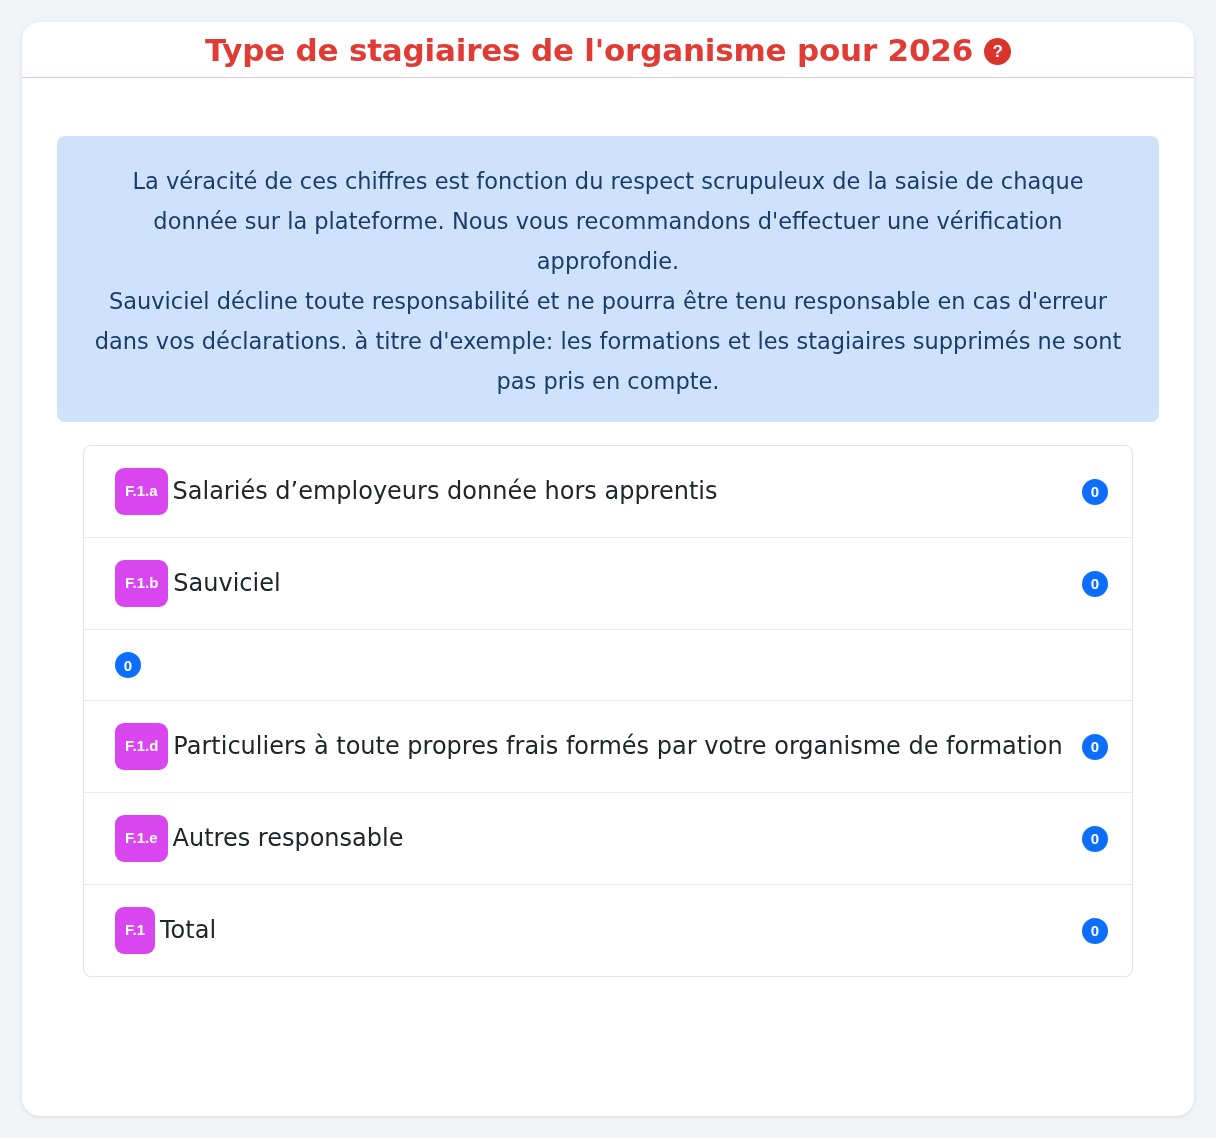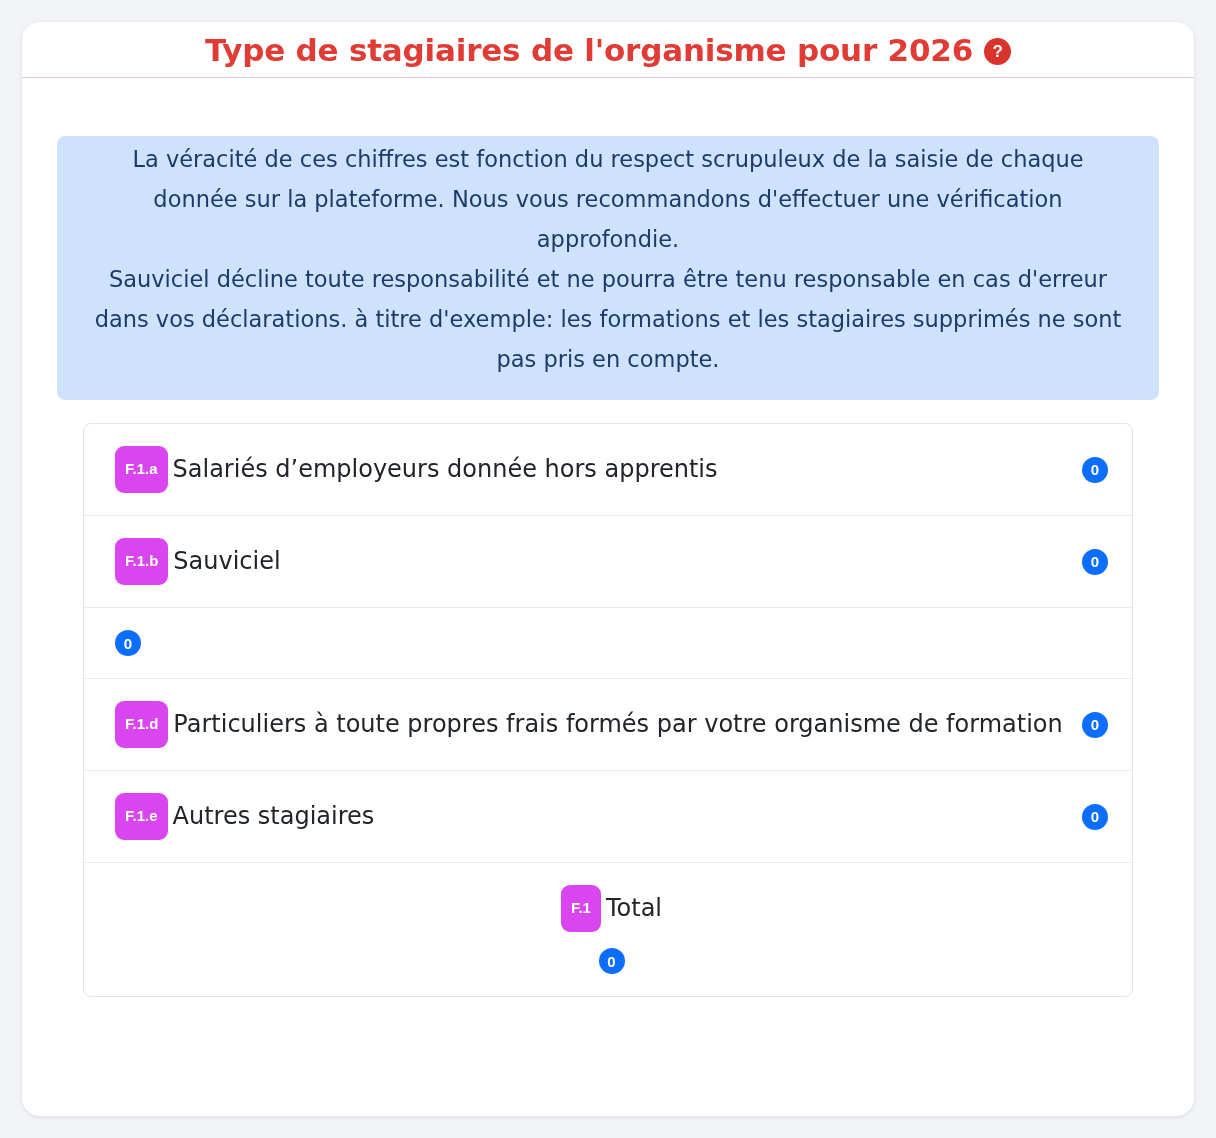--- a/index.html
+++ b/index.html
@@ -60,21 +60,21 @@
     cursor: pointer;
     position: relative;
     top: 2px;
     font-family: "Liberation Sans", sans-serif;
   }
 
   .alert {
     margin: 58px 35px 0 35px;
     background: #cfe2fb;
     border-radius: 8px;
-    padding: 3px 30px 21px 30px;
+    padding: 25px 30px 21px 30px;
     color: #1b3c6b;
     font-size: 22.5px;
     line-height: 40px;
     text-align: center;
     box-sizing: border-box;
   }
   .alert p {
     margin: 0;
   }
 
@@ -90,21 +90,20 @@
     display: flex;
     align-items: center;
     justify-content: space-between;
     padding: 22px 24px 22px 31px;
     border-bottom: 1px solid #e8eaee;
     box-sizing: border-box;
     gap: 16px;
   }
   .row:last-child {
     border-bottom: none;
-    flex-direction: column;
   }
 
   .row-label {
     font-size: 24px;
     color: #212529;
     line-height: 40px;
     flex: 1;
   }
 
   .code-badge {
@@ -177,21 +176,21 @@
 
     <div class="row">
       <div class="row-label">
         <span class="code-badge">F.1.d</span><span>Particuliers à toute propres frais formés par votre organisme de formation</span>
       </div>
       <span class="count-badge">0</span>
     </div>
 
     <div class="row">
       <div class="row-label">
-        <span class="code-badge">F.1.e</span><span>Autres stagiaires</span>
+        <span class="code-badge">F.1.e</span><span>Autres responsable</span>
       </div>
       <span class="count-badge">0</span>
     </div>
 
     <div class="row">
       <div class="row-label">
         <span class="code-badge">F.1</span><span>Total</span>
       </div>
       <span class="count-badge">0</span>
     </div>

